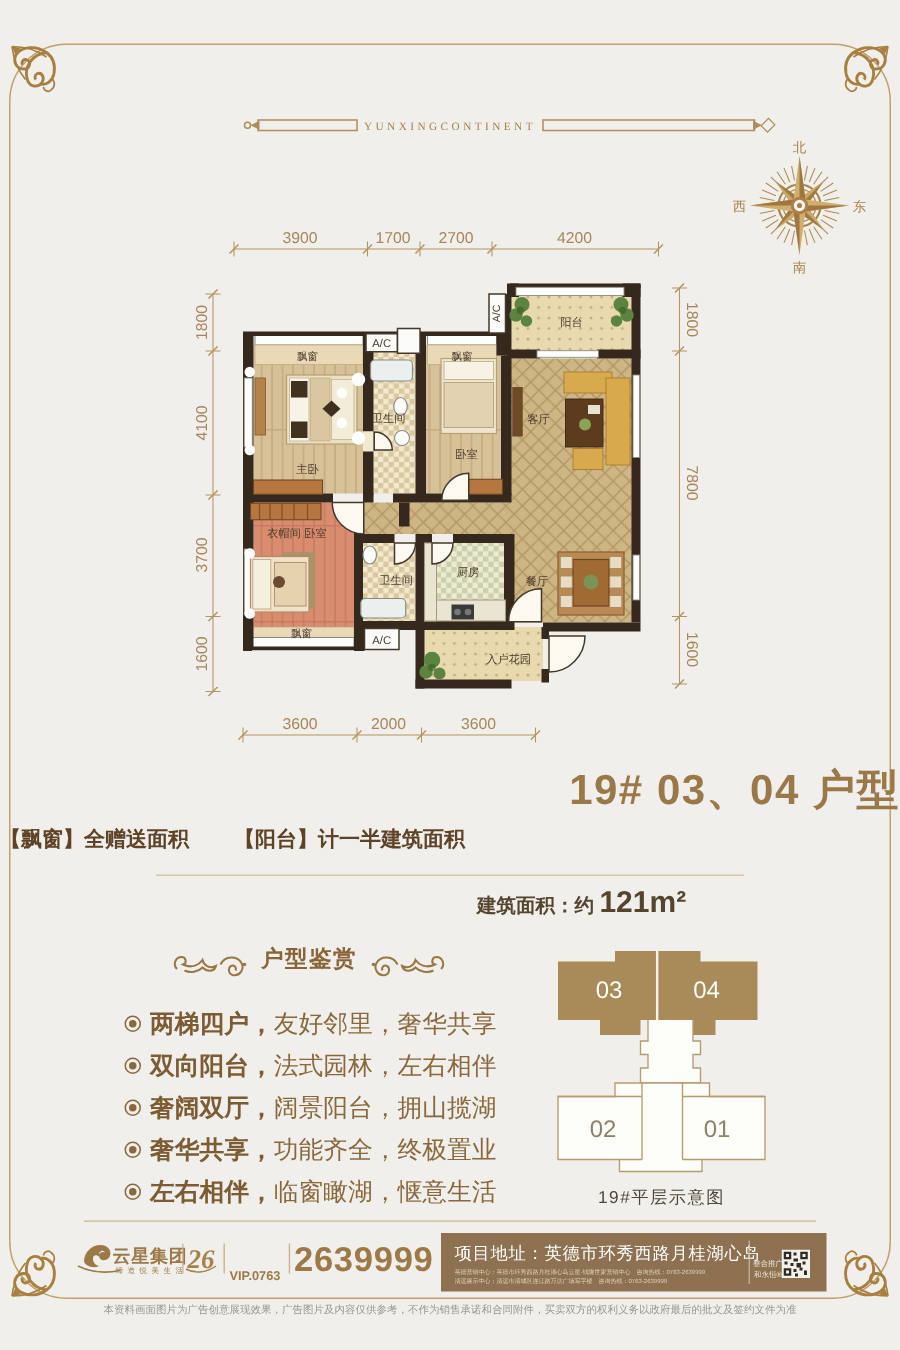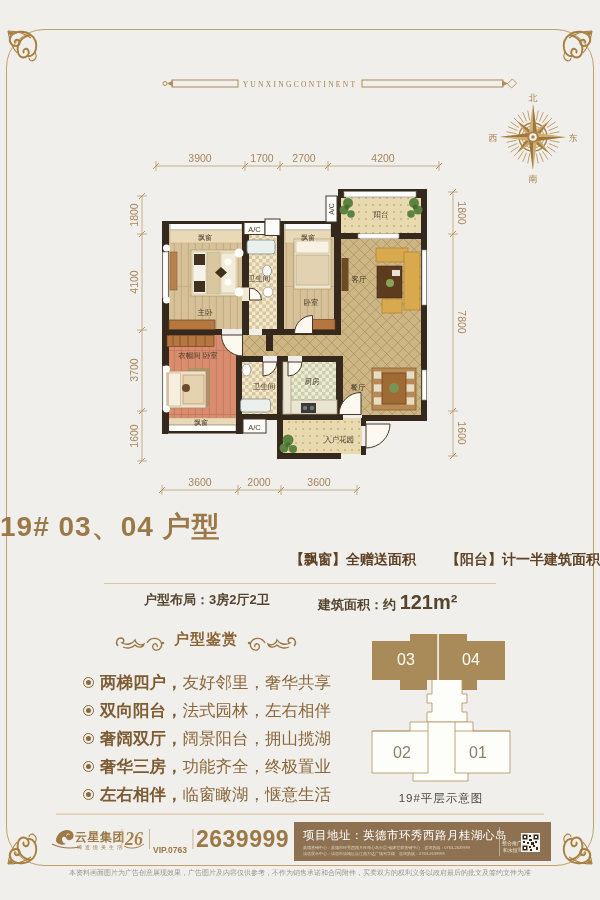--- a/index.html
+++ b/index.html
@@ -1,21 +1,21 @@
 <!DOCTYPE html>
 <html><head>
 <meta charset="utf-8">
 <style>
   html,body{margin:0;padding:0;}
   body{width:600px;height:900px;background:#f0efeb;position:relative;overflow:hidden;
        font-family:"Liberation Sans", sans-serif;}
   .abs{position:absolute;}
-  #title{top:508px;left:0;width:600px;text-align:left;font-size:28px;font-weight:bold;
+  #title{top:508px;left:0;width:600px;text-align:right;font-size:28px;font-weight:bold;
          color:#9b7847;letter-spacing:1px;}
-  #subtitle{top:551px;left:0;width:600px;text-align:right;font-size:14px;font-weight:bold;color:#5f4326;}
+  #subtitle{top:551px;left:0;width:600px;text-align:left;font-size:14px;font-weight:bold;color:#5f4326;}
   #hairline{top:583px;left:104px;width:392px;height:1px;background:#d9c5a6;}
   #specs{top:587px;left:144px;width:360px;height:24px;font-size:13px;color:#55452f;font-weight:bold;}
   #specs .num{font-size:20px;letter-spacing:0px;}
   #jsTitle{top:630px;left:76px;width:260px;text-align:center;}
   #jsTitle .t{font-size:15px;font-weight:bold;color:#8a6336;letter-spacing:1px;vertical-align:middle;text-align:right;}
   .bullet{left:83px;width:300px;height:28px;font-size:16.5px;color:#8b683c;}
   .bullet b{color:#7d5c33;}
   .dot{display:inline-block;width:9px;height:9px;border:1.5px solid #8b683c;border-radius:50%;
        margin-right:6px;position:relative;top:0px;}
   .dot i{display:block;width:5px;height:5px;background:#8b683c;border-radius:50%;margin:2px;}
@@ -363,28 +363,27 @@
     <path d="M147,641 c3,-6 11,-6 14,-1 c2,4 -1,9 -6,8 c-3,-1 -3,-5 -1,-6 c2,-1 4,1 3,3"></path>
     <circle cx="163" cy="641" r="1.2" fill="#9a7644" stroke="none"></circle>
   </g>
   <use href="#fl" transform="translate(412,0) scale(-1,1)"></use>
 </g>
 </svg>
 <div class="abs" id="title">19#&nbsp;03、04&nbsp;户型</div>
 <div class="abs" id="subtitle">【飘窗】全赠送面积<span style="display:inline-block;width:30px"></span>【阳台】计一半建筑面积</div>
 <div class="abs" id="hairline"></div>
 <div class="abs" id="specs">
-    <span style="position:absolute;left:0;top:4px;">户型布局：3房2厅2卫</span>
     <span style="position:absolute;left:174px;top:4px;text-align:right;">建筑面积：约 <span class="num">121m²</span></span>
   </div>
 <div class="abs" id="jsTitle"><span class="t">户型鉴赏</span></div>
 <div class="abs bullet" style="top:672px;"><span class="dot"><i></i></span><b>两梯四户，</b>友好邻里，奢华共享</div>
 <div class="abs bullet" style="top:700px;"><span class="dot"><i></i></span><b>双向阳台，</b>法式园林，左右相伴</div>
 <div class="abs bullet" style="top:728px;"><span class="dot"><i></i></span><b>奢阔双厅，</b>阔景阳台，拥山揽湖</div>
-<div class="abs bullet" style="top:756px;"><span class="dot"><i></i></span><b>奢华三房，</b>功能齐全，终极置业</div>
+<div class="abs bullet" style="top:756px;"><span class="dot"><i></i></span><b>奢华共享，</b>功能齐全，终极置业</div>
 <div class="abs bullet" style="top:784px;"><span class="dot"><i></i></span><b>左右相伴，</b>临窗瞰湖，惬意生活</div>
 <div class="abs" id="vip">VIP.0763</div>
 <div class="abs" id="phone">2639999</div>
 <div class="abs" id="brownbox">
   <div class="abs" id="bbTitle">项目地址：英德市环秀西路月桂湖心岛</div>
   <div class="abs" id="bbSmall">英德营销中心：英德市环秀西路月桂湖心岛云星·钱隆世家营销中心　咨询热线：0763-2639999<br>清远展示中心：清远市清城区连江路万达广场写字楼　咨询热线：0763-2639999</div>
   <svg class="abs" style="top:11px;left:227px" width="19" height="19" viewBox="0 0 19 19">
     <rect width="19" height="19" fill="#f4f1ea"></rect>
     <g fill="#2e2a24">
       <rect x="1.5" y="1.5" width="5" height="5"></rect>

